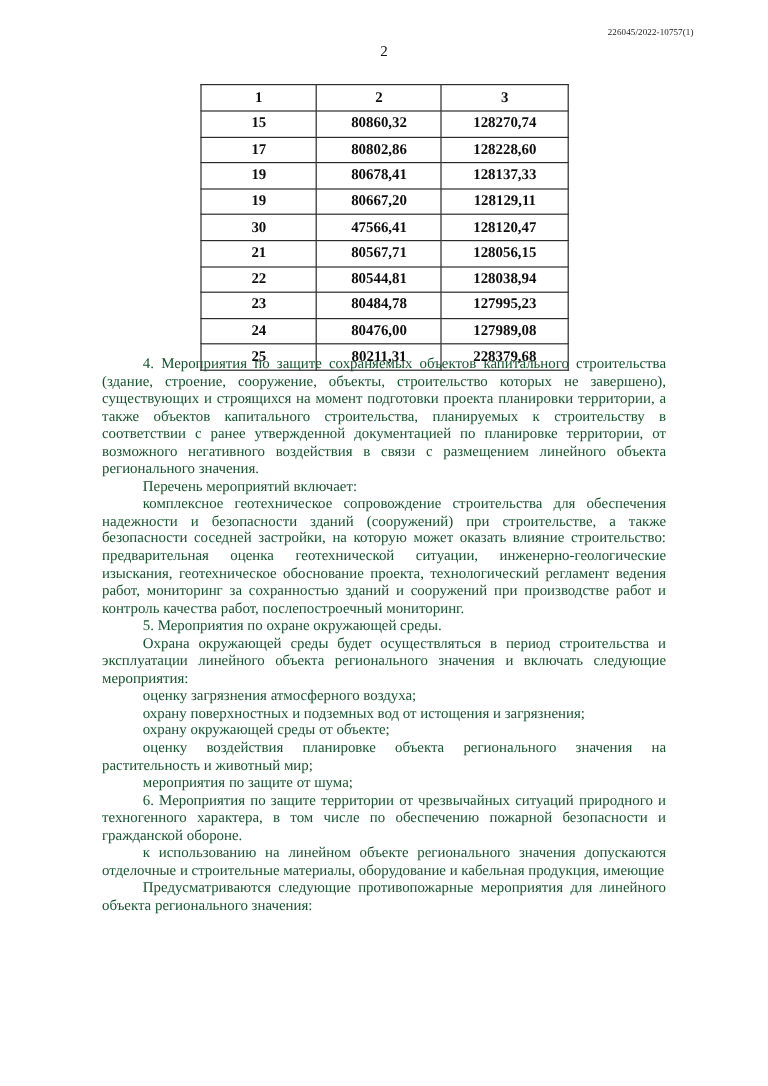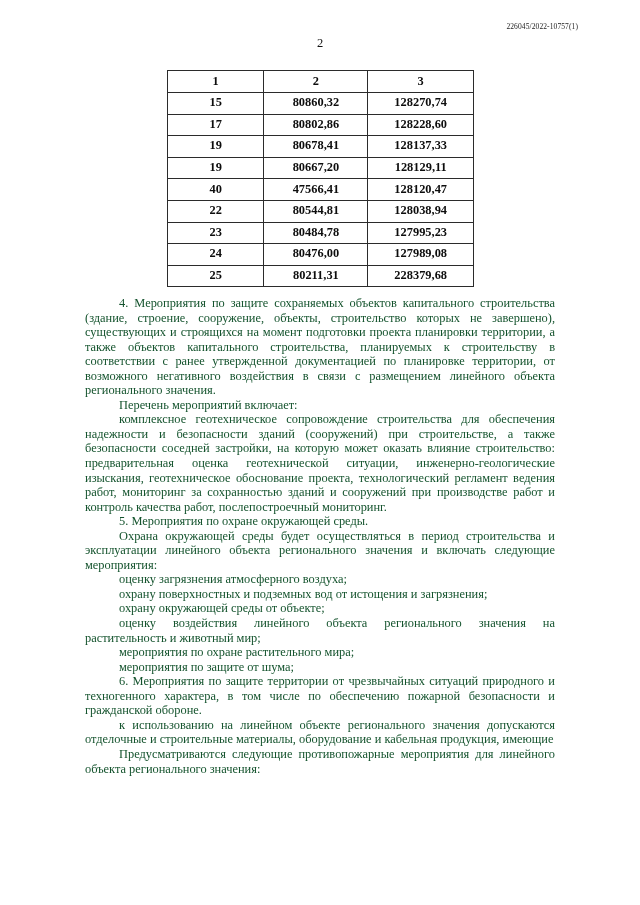--- a/index.html
+++ b/index.html
@@ -135,23 +135,28 @@
           <td>19</td>
           <td>80678,41</td>
           <td>128137,33</td>
         </tr>
         <tr>
           <td>19</td>
           <td>80667,20</td>
           <td>128129,11</td>
         </tr>
         <tr>
-          <td>40</td>
+          <td>30</td>
           <td>47566,41</td>
           <td>128120,47</td>
+        </tr>
+        <tr>
+          <td>21</td>
+          <td>80567,71</td>
+          <td>128056,15</td>
         </tr>
         <tr>
           <td>22</td>
           <td>80544,81</td>
           <td>128038,94</td>
         </tr>
         <tr>
           <td>23</td>
           <td>80484,78</td>
           <td>127995,23</td>
@@ -172,21 +177,20 @@
 
   <div class="body-text">
     <p>4. Мероприятия по защите сохраняемых объектов капитального строительства (здание, строение, сооружение, объекты, строительство которых не завершено), существующих и строящихся на момент подготовки проекта планировки территории, а также объектов капитального строительства, планируемых к строительству в соответствии с ранее утвержденной документацией по планировке территории, от возможного негативного воздействия в связи с размещением линейного объекта регионального значения.</p>
     <p>Перечень мероприятий включает:</p>
     <p>комплексное геотехническое сопровождение строительства для обеспечения надежности и безопасности зданий (сооружений) при строительстве, а также безопасности соседней застройки, на которую может оказать влияние строительство: предварительная оценка геотехнической ситуации, инженерно-геологические изыскания, геотехническое обоснование проекта, технологический регламент ведения работ, мониторинг за сохранностью зданий и сооружений при производстве работ и контроль качества работ, послепостроечный мониторинг.</p>
     <p>5. Мероприятия по охране окружающей среды.</p>
     <p>Охрана окружающей среды будет осуществляться в период строительства и эксплуатации линейного объекта регионального значения и включать следующие мероприятия:</p>
     <p>оценку загрязнения атмосферного воздуха;</p>
     <p>охрану поверхностных и подземных вод от истощения и загрязнения;</p>
     <p>охрану окружающей среды от объекте;</p>
-    <p>оценку воздействия линейного объекта регионального значения на растительность и животный мир;</p>
-    <p>мероприятия по охране растительного мира;</p>
+    <p>оценку воздействия планировке объекта регионального значения на растительность и животный мир;</p>
     <p>мероприятия по защите от шума;</p>
     <p>6. Мероприятия по защите территории от чрезвычайных ситуаций природного и техногенного характера, в том числе по обеспечению пожарной безопасности и гражданской обороне.</p>
     <p>к использованию на линейном объекте регионального значения допускаются отделочные и строительные материалы, оборудование и кабельная продукция, имеющие</p>
     <p>Предусматриваются следующие противопожарные мероприятия для линейного объекта регионального значения:</p>
   </div>
 
 </div>
 
 </body></html>

